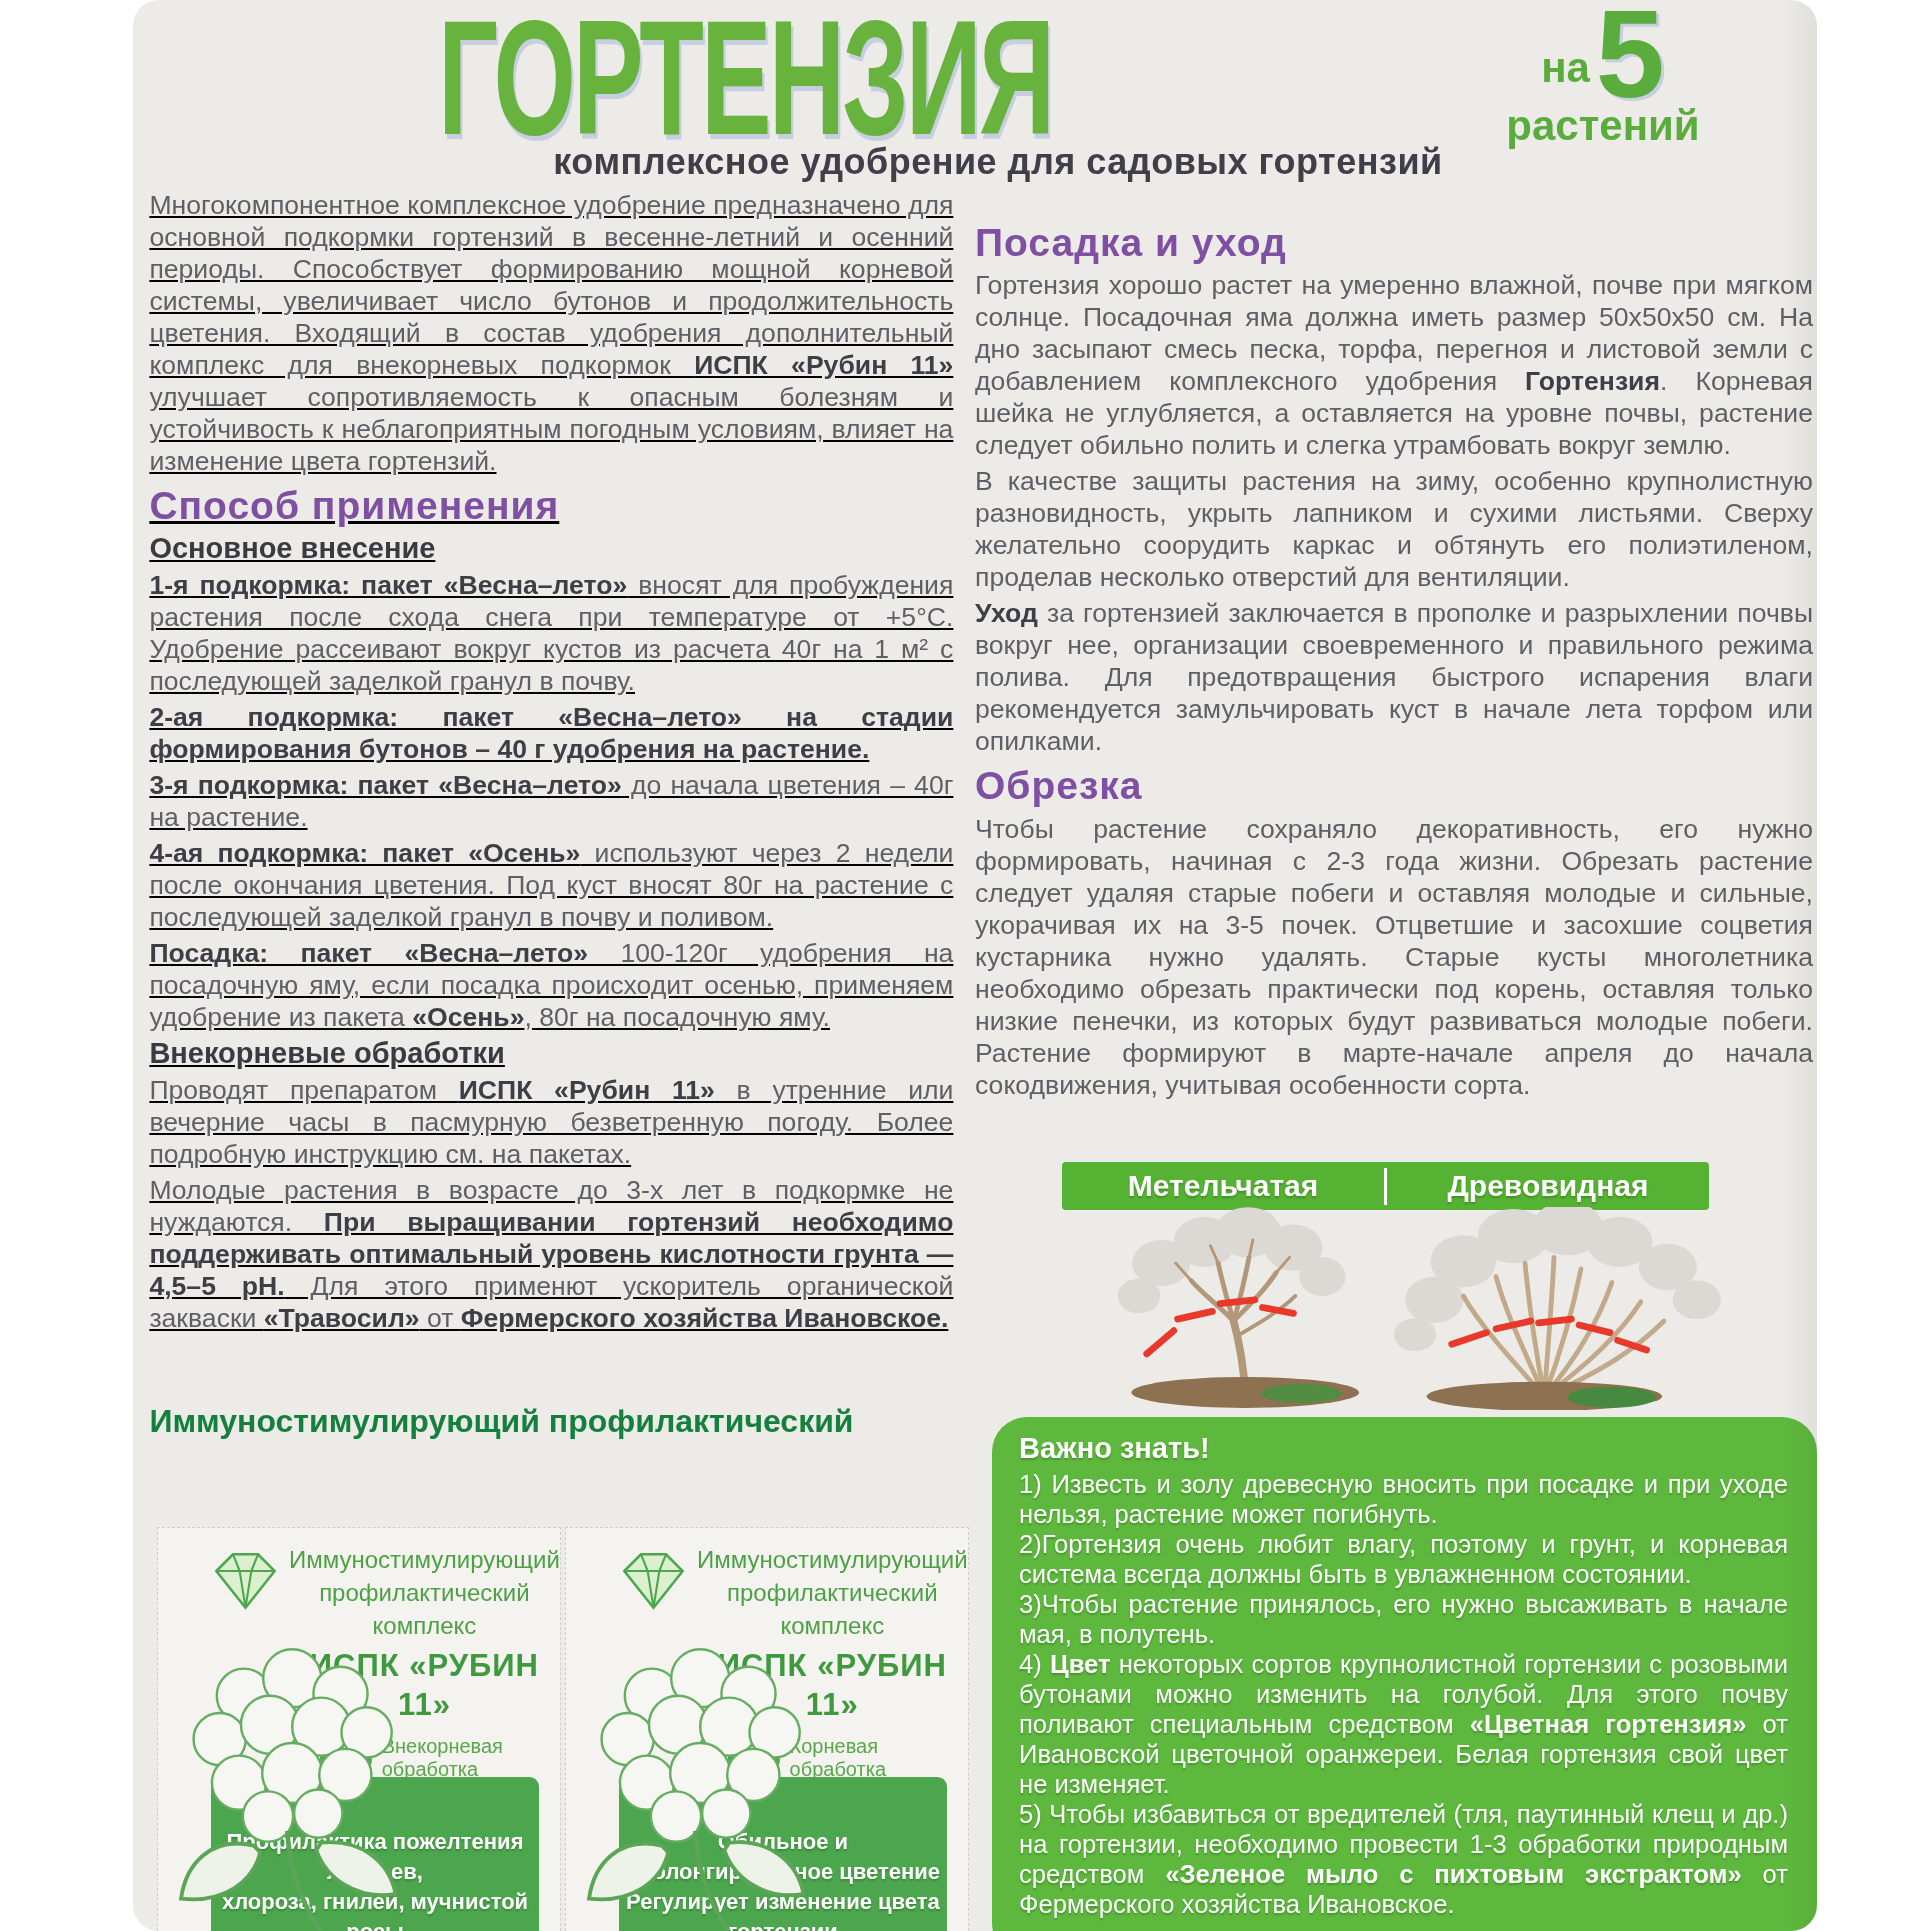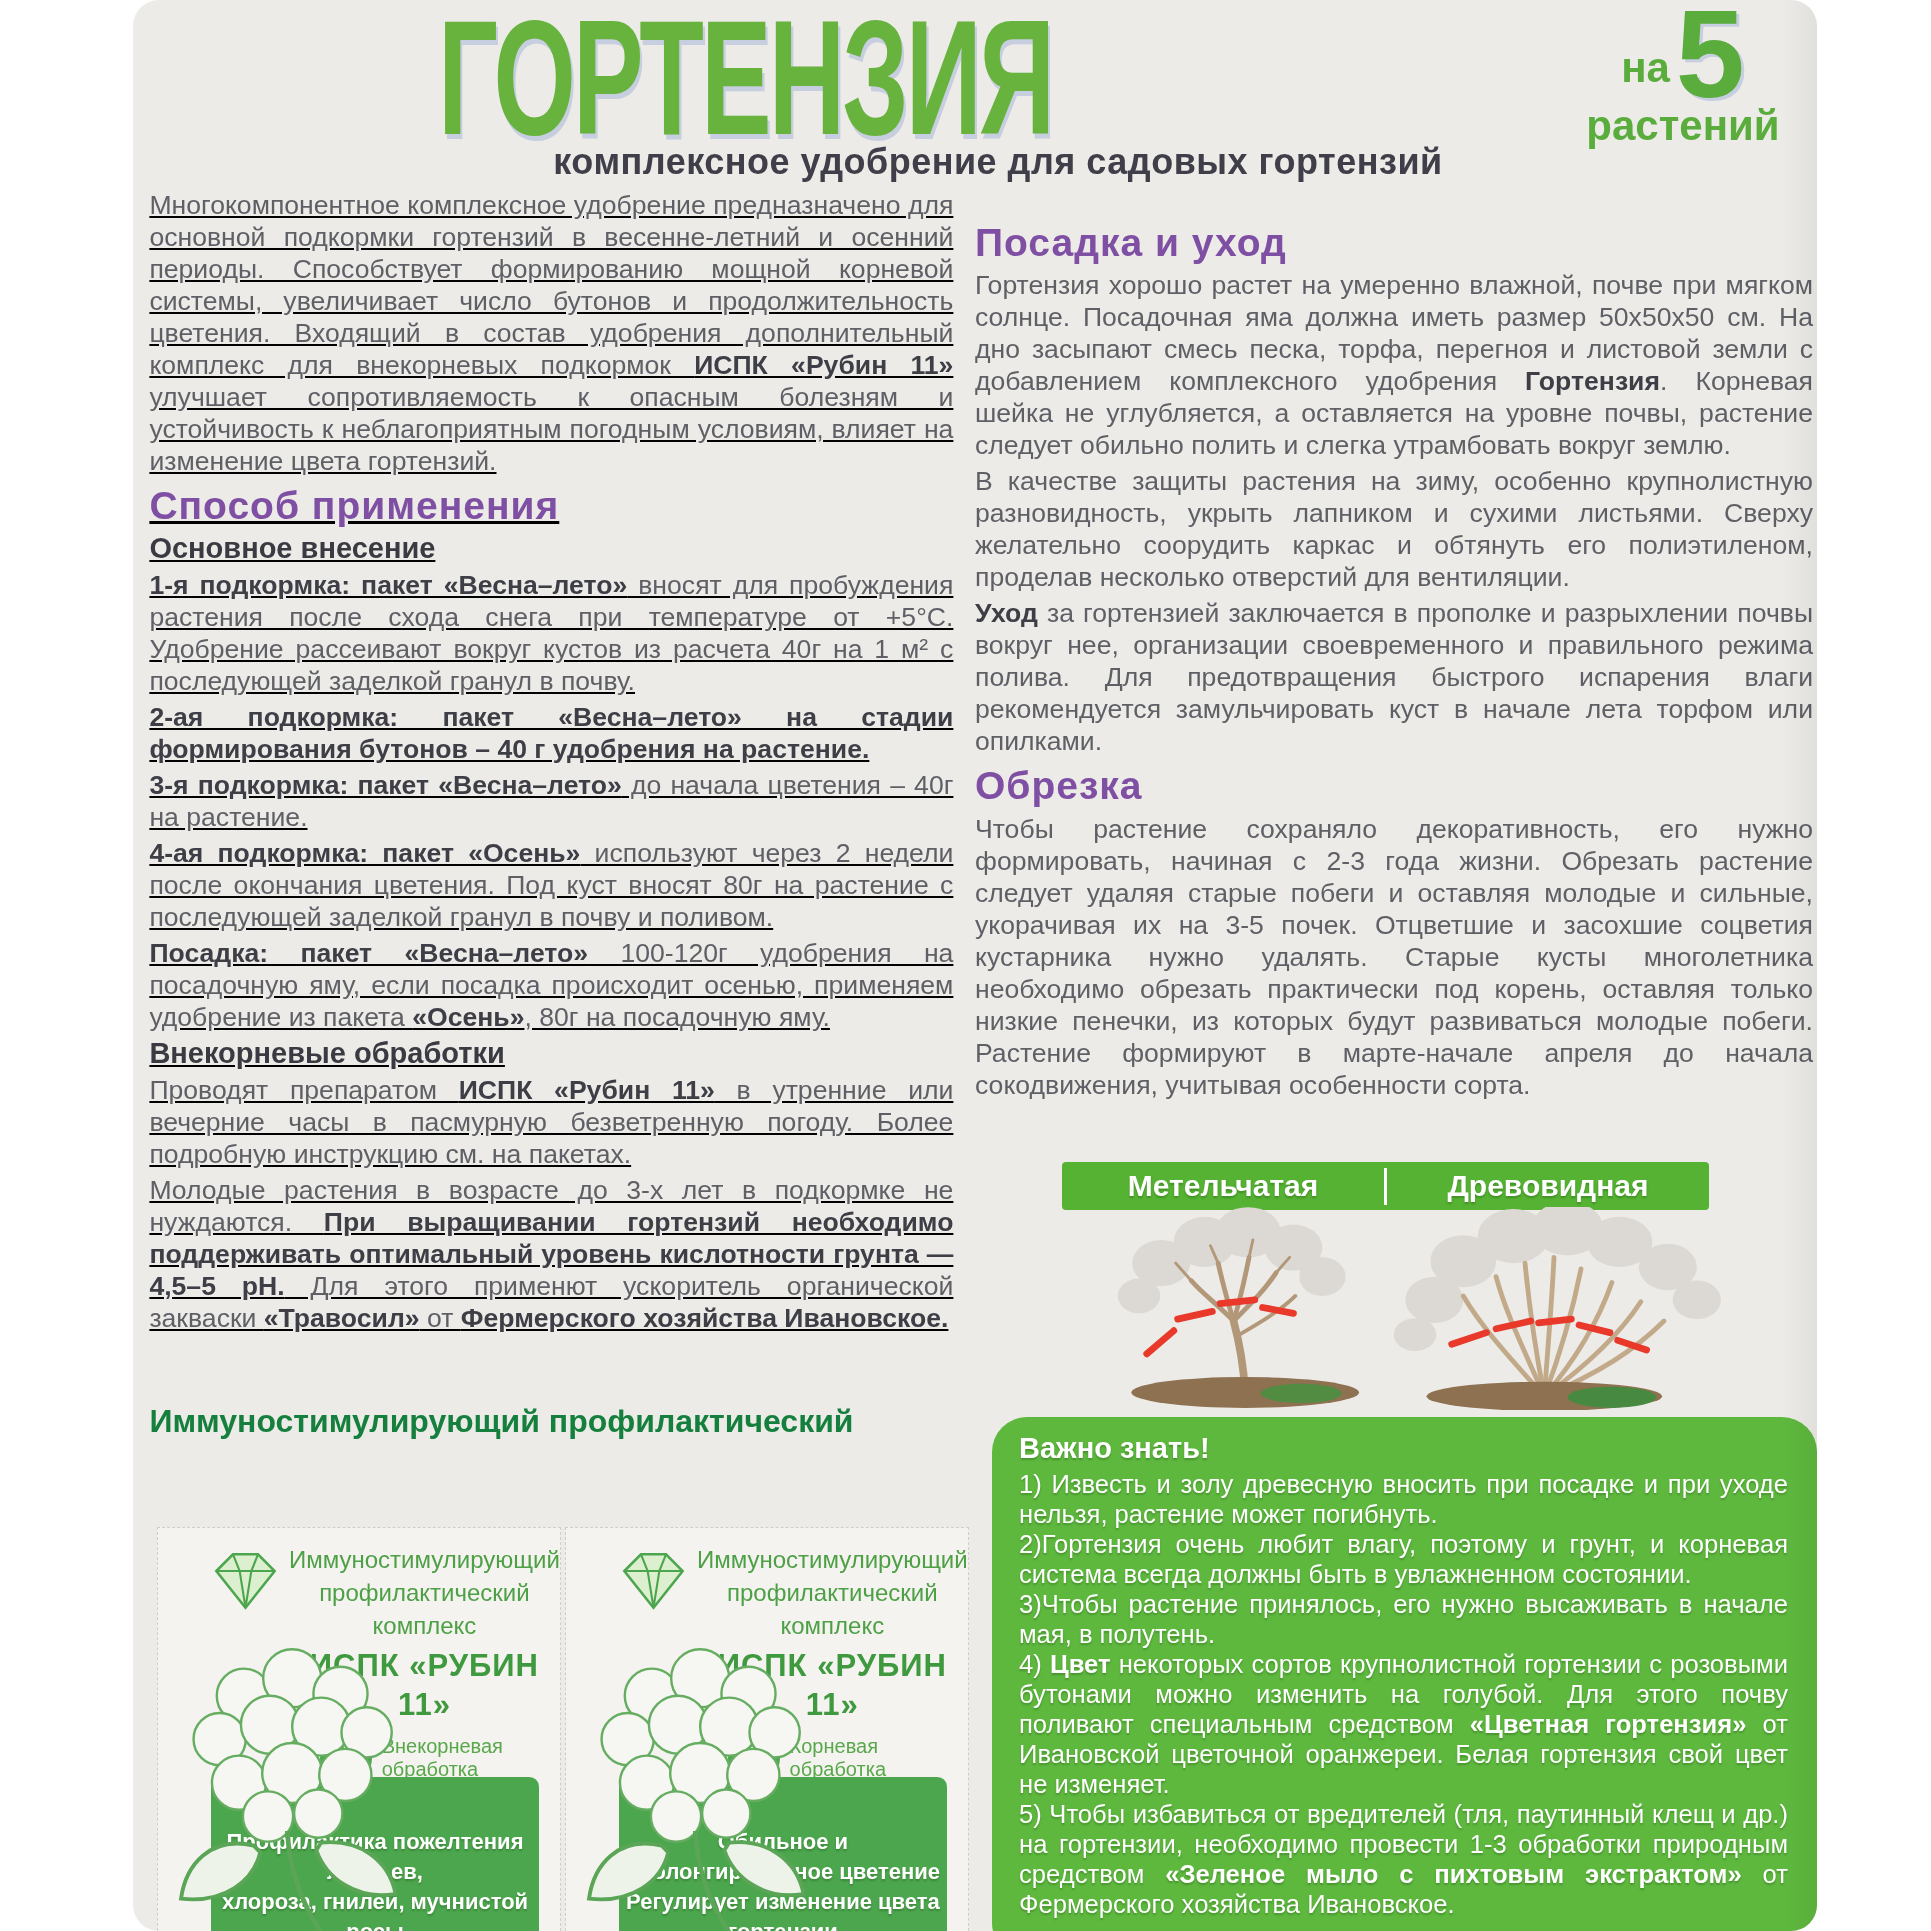--- a/index.html
+++ b/index.html
@@ -6,21 +6,21 @@
     font-family:"Liberation Sans", sans-serif;}
   .label{position:absolute;left:133px;top:0;width:1684px;height:1931px;background:#ecebe7;overflow:hidden;border-radius:26px;}
   .label:after{content:"";position:absolute;right:0;top:0;width:35px;height:100%;
     background:linear-gradient(to right,rgba(0,0,0,0),rgba(0,0,0,.05));pointer-events:none;}
 
   
   .title{position:absolute;left:0;top:-15.4px;width:1224px;text-align:center;
     font-size:143px;font-weight:bold;color:#68b33d;letter-spacing:-3.9px;white-space:nowrap;
     transform:scale(.74,1.14);transform-origin:center top;
     text-shadow:2.9px 3.9px 0 rgba(110,140,205,.30);}
-  .per-block{position:absolute;left:1434px;top:3.9px;width:232px;color:#5aad3c;}
+  .per-block{position:absolute;left:1354px;top:3.9px;width:232px;color:#5aad3c;}
   .per-top{display:flex;align-items:flex-end;justify-content:center;}
   .per-na{font-size:42px;font-weight:bold;margin:0 5.8px 13.5px 0;}
   .per-five{font-size:124px;font-weight:bold;line-height:.82;text-shadow:2.9px 2.9px 0 rgba(110,140,205,.30);}
   .per-rast{font-size:42px;font-weight:bold;text-align:center;margin-top:-3.9px;}
   .subtitle{position:absolute;left:0;top:141px;width:1684px;text-align:center;
     font-size:36px;font-weight:bold;color:#3f3e49;letter-spacing:0.5px;padding-left:23px;}
 
   
   .col{position:absolute;}
   .col-left{left:16.4px;top:189px;width:804px;text-decoration:underline;}

